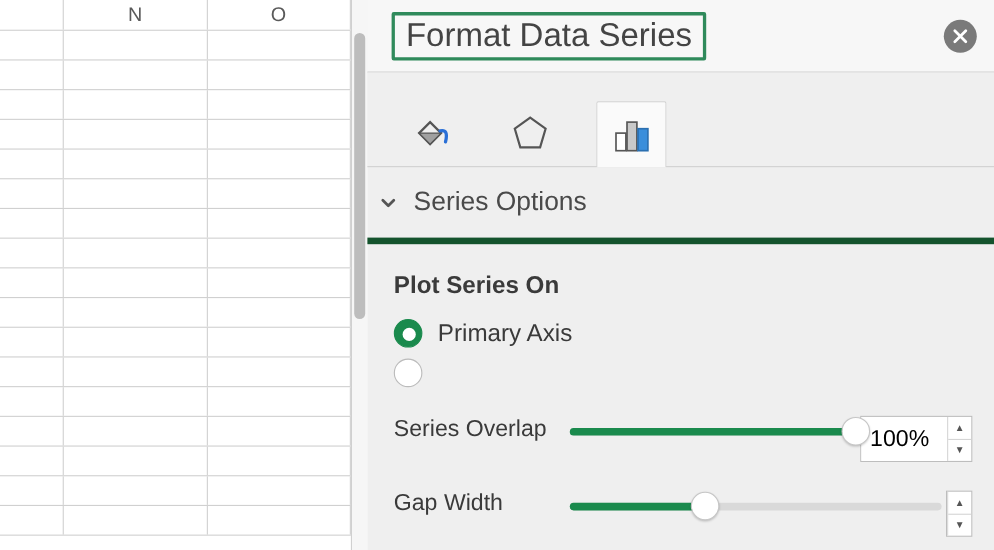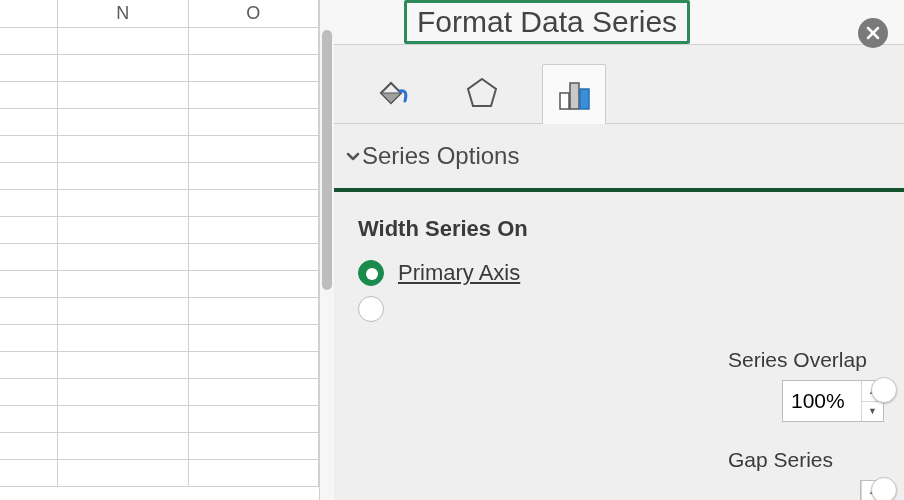--- a/index.html
+++ b/index.html
@@ -68,21 +68,20 @@
       border-bottom: 1px solid #d0d0d0;
       background: #f7f7f7;
     }
     .panel-title {
       font-size: 30px;
       color: #444;
       font-weight: 400;
       padding: 2px 10px;
       border: 3px solid #2f8a5b;
       border-radius: 2px;
-      margin-left: 48px;
     }
     .close-btn {
       position: absolute;
       top: 18px;
       right: 16px;
       width: 30px;
       height: 30px;
       border-radius: 50%;
       background: #7a7a7a;
       display: flex;
@@ -114,44 +113,43 @@
       border: 1px solid #ccc;
       border-bottom: none;
       border-radius: 2px 2px 0 0;
       position: relative;
       top: 1px;
     }
     
     .section-header {
       display: flex;
       align-items: center;
-      gap: 0;
+      gap: 14px;
       padding: 18px 12px 18px 10px;
       font-size: 24px;
       color: #4a4a4a;
-      border-bottom: 4px solid #14532d;
+      border-bottom: 6px solid #14532d;
       cursor: pointer;
     }
     .section-body {
       padding: 24px 20px 0 24px;
       color: #3a3a3a;
     }
     .group-label {
       font-size: 22px;
       font-weight: 600;
       margin-bottom: 18px;
     }
     .radio-row {
       display: flex;
       align-items: center;
       gap: 14px;
       margin-bottom: 10px;
       font-size: 22px;
       cursor: pointer;
-      text-decoration: underline;
     }
     .radio {
       width: 26px; height: 26px;
       border-radius: 50%;
       border: 1px solid #bbb;
       background: #fff;
       position: relative;
     }
     .radio.checked {
       border-color: #1a8a4d;
@@ -161,24 +159,23 @@
       content: "";
       position: absolute;
       top: 7px; left: 7px;
       width: 12px; height: 12px;
       background: #fff;
       border-radius: 50%;
     }
     
     .slider-row {
       display: flex;
-      align-items: flex-end;
+      align-items: flex-start;
       gap: 4px;
       margin-top: 26px;
-      flex-direction: column;
     }
     .slider-label { font-size: 21px; width: 156px; }
     .slider {
       position: relative;
       flex: 1;
       height: 28px;
       cursor: pointer;
     }
     .track {
       position: absolute;
@@ -372,21 +369,21 @@
   </div>
 
   <div class="section-header">
     <svg width="18" height="18" viewBox="0 0 18 18">
       <polyline points="4,7 9,12 14,7" fill="none" stroke="#555" stroke-width="2.5" stroke-linecap="round" stroke-linejoin="round"></polyline>
     </svg>
     <span>Series Options</span>
   </div>
 
   <div class="section-body">
-    <div class="group-label">Width Series On</div>
+    <div class="group-label">Plot Series On</div>
 
     <div class="radio-row">
       <div class="radio checked"></div>
       <span>Primary Axis</span>
     </div>
     <div class="radio-row">
       <div class="radio"></div>
     </div>
 
     <div class="slider-row">
@@ -399,21 +396,21 @@
       <div class="spinner">
         <input type="text" value="100%" style="">
         <div class="spinner-btns">
           <div class="sp-b">▲</div>
           <div class="sp-b">▼</div>
         </div>
       </div>
     </div>
 
     <div class="slider-row">
-      <div class="slider-label">Gap Series</div>
+      <div class="slider-label">Gap Width</div>
       <div class="slider">
         <div class="track"></div>
         <div class="fill" id="gap-fill" style="width: 36.4%;"></div>
         <div class="thumb" id="gap-thumb" style="left: 36.4%;"></div>
       </div>
       <div class="spinner">
         <div class="spinner-btns">
           <div class="sp-b">▲</div>
           <div class="sp-b">▼</div>
         </div>

